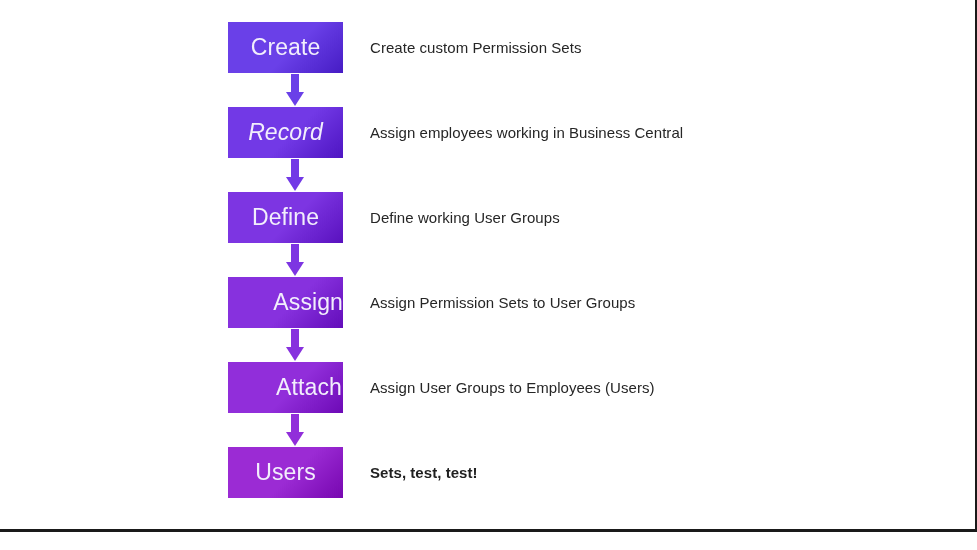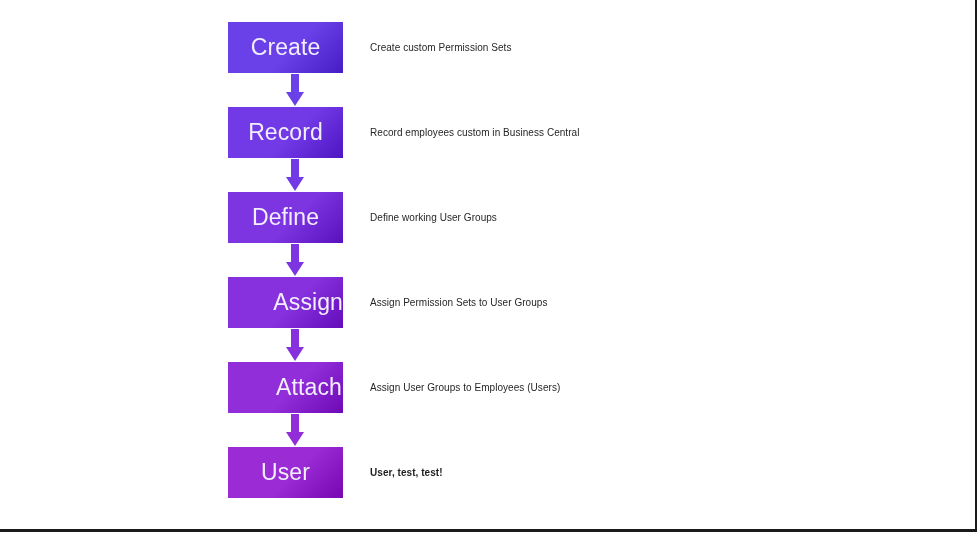--- a/index.html
+++ b/index.html
@@ -100,21 +100,21 @@
   }
 
   .step-desc {
     position: absolute;
     left: 142px;
     top: 0;
     height: 51px;
     display: flex;
     align-items: center;
     color: #262626;
-    font-size: 10px;
+    font-size: 15px;
     font-weight: 400;
     white-space: nowrap;
     letter-spacing: 0.05px;
   }
   .step-desc.emphatic {
     font-weight: 700;
     color: #1f1f1f;
   }
 </style>
 </head>
@@ -127,28 +127,28 @@
         <div class="step-box" style="background: linear-gradient(135deg, rgb(106, 64, 232) 0%, rgb(106, 64, 232) 55%, rgb(70, 28, 196) 100%);">
           <span class="step-box-label">Create</span>
         </div>
         <div class="arrow">
           <div class="arrow-shaft" style="background: rgb(106, 64, 232);"></div>
           <div class="arrow-head" style="border-top: 14px solid rgb(106, 64, 232);"></div>
         </div>
         <div class="step-desc">Create custom Permission Sets</div>
       </div>
       <div class="step">
-        <div class="step-box" style="background: linear-gradient(135deg, rgb(114, 57, 230) 0%, rgb(114, 57, 230) 55%, rgb(78, 21, 194) 100%);">
+        <div class="step-box" style="background: linear-gradient(135deg, rgb(114, 57, 230) 0%, rgb(114, 57, 230) 55%, rgb(78, 21, 194) 100%); font-style: italic;">
           <span class="step-box-label">Record</span>
         </div>
         <div class="arrow">
           <div class="arrow-shaft" style="background: rgb(114, 57, 230);"></div>
           <div class="arrow-head" style="border-top: 14px solid rgb(114, 57, 230);"></div>
         </div>
-        <div class="step-desc">Record employees custom in Business Central</div>
+        <div class="step-desc">Assign employees working in Business Central</div>
       </div>
       <div class="step">
         <div class="step-box" style="background: linear-gradient(135deg, rgb(125, 53, 226) 0%, rgb(125, 53, 226) 55%, rgb(89, 17, 190) 100%);">
           <span class="step-box-label">Define</span>
         </div>
         <div class="arrow">
           <div class="arrow-shaft" style="background: rgb(125, 53, 226);"></div>
           <div class="arrow-head" style="border-top: 14px solid rgb(125, 53, 226);"></div>
         </div>
         <div class="step-desc">Define working User Groups</div>
@@ -168,22 +168,22 @@
           <span class="step-box-label">Attach</span>
         </div>
         <div class="arrow">
           <div class="arrow-shaft" style="background: rgb(145, 46, 218);"></div>
           <div class="arrow-head" style="border-top: 14px solid rgb(145, 46, 218);"></div>
         </div>
         <div class="step-desc">Assign User Groups to Employees (Users)</div>
       </div>
       <div class="step" style="height: 51px;">
         <div class="step-box" style="background: linear-gradient(135deg, rgb(155, 43, 212) 0%, rgb(155, 43, 212) 55%, rgb(119, 7, 176) 100%);">
-          <span class="step-box-label">User</span>
+          <span class="step-box-label">Users</span>
         </div>
-        <div class="step-desc emphatic">User, test, test!</div>
+        <div class="step-desc emphatic">Sets, test, test!</div>
       </div>
     </div>
 
   <div class="frame-right"></div>
   <div class="frame-bottom"></div>
 
 </div>
 
 </body></html>

